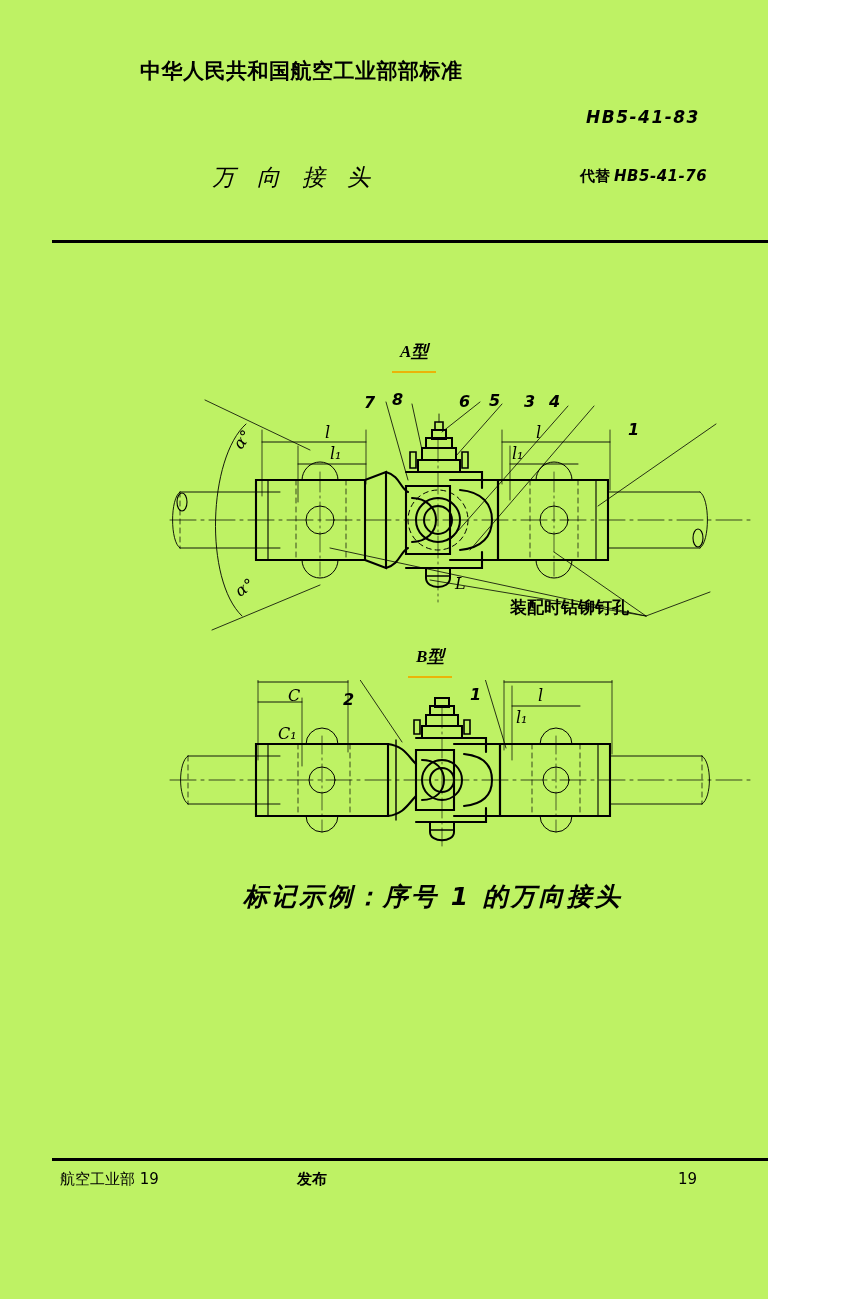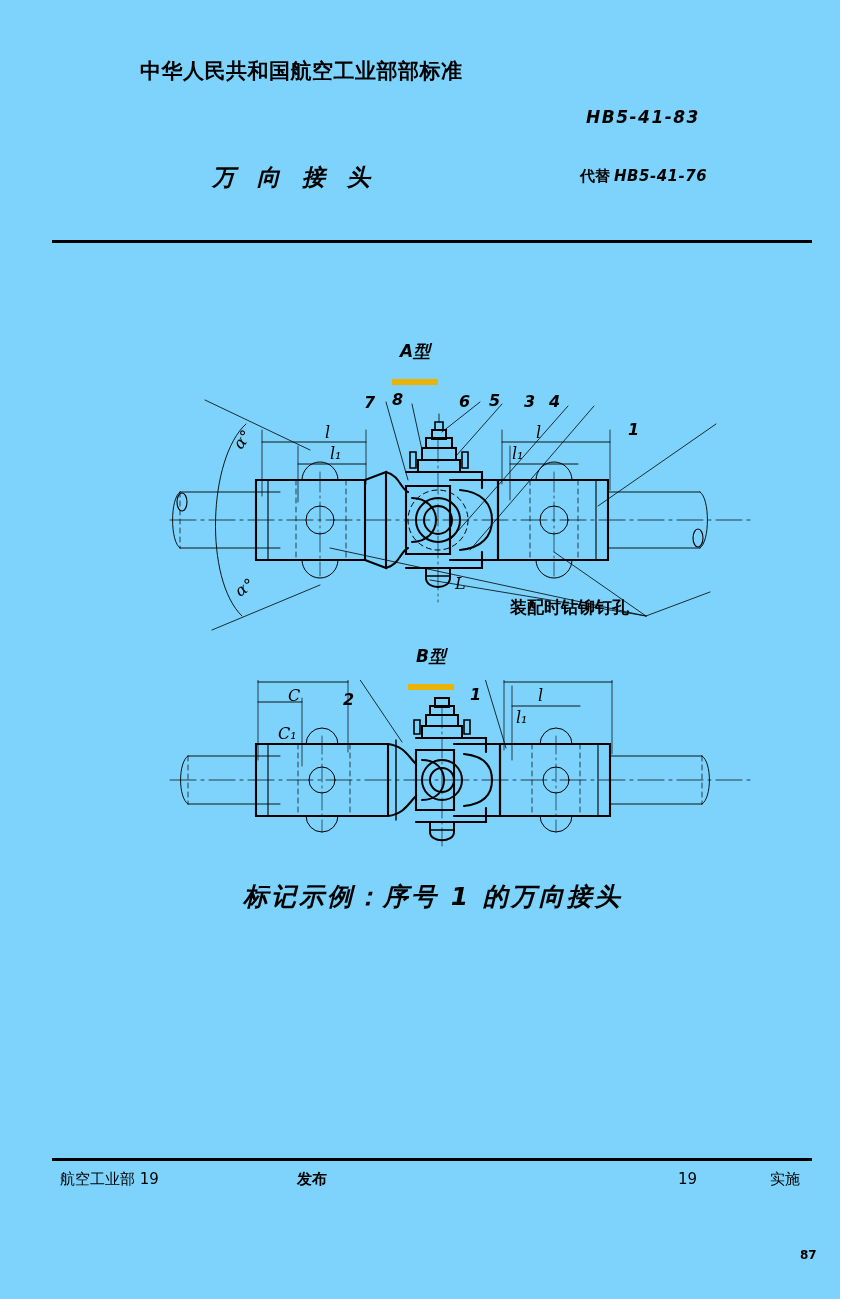--- a/index.html
+++ b/index.html
@@ -5,23 +5,23 @@
   html, body {
     margin: 0;
     padding: 0;
     background: #ffffff;
   }
   body {
     font-family: "Liberation Sans", sans-serif;
   }
   #page {
     position: relative;
-    width: 840px;
+    width: 768px;
     height: 1299px;
-    background: #7dd3fc;
+    background: #bef264;
     overflow: hidden;
   }
 
   
   .hdr-org {
     position: absolute;
     left: 140px;
     top: 57px;
     font-family: "DejaVu Sans", sans-serif;
     font-size: 21px;
@@ -42,21 +42,21 @@
     color: #000;
     white-space: nowrap;
   }
   .hdr-title {
     position: absolute;
     left: 212px;
     top: 162px;
     font-family: "DejaVu Sans", sans-serif;
     font-size: 23px;
     font-style: italic;
-    font-weight: bold;
+    font-weight: normal;
     letter-spacing: 22px;
     color: #000;
     white-space: nowrap;
   }
   .hdr-replaces {
     position: absolute;
     left: 580px;
     top: 167px;
     font-family: "DejaVu Sans", sans-serif;
     font-size: 15px;
@@ -85,22 +85,23 @@
     position: absolute;
     font-family: "DejaVu Sans", sans-serif;
     font-size: 17px;
     font-style: italic;
     font-weight: bold;
     color: #000;
     white-space: nowrap;
   }
   .fig-label .ul {
     display: inline-block;
-    border-bottom: 6px solid #eab308;
-    padding: 0 8px 16px 8px;
+    border-bottom: 2px solid #eab308;
+    padding: 0 8px 8px 8px;
+    font-family: Liberation Serif, serif;
   }
 
   .callout {
     position: absolute;
     font-family: "DejaVu Sans", sans-serif;
     font-size: 16px;
     font-style: italic;
     font-weight: bold;
     color: #000;
     white-space: nowrap;

